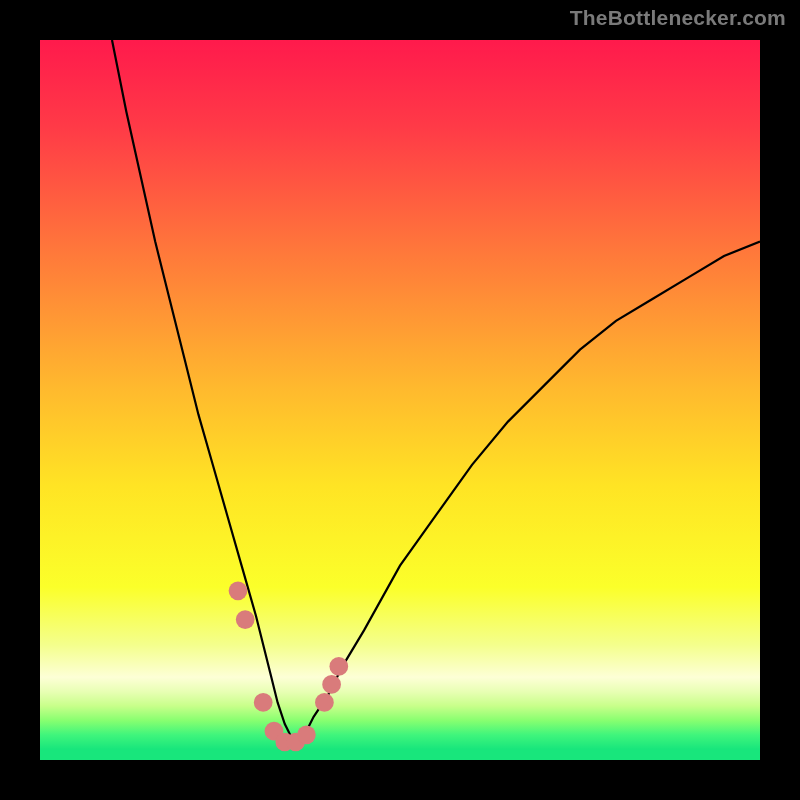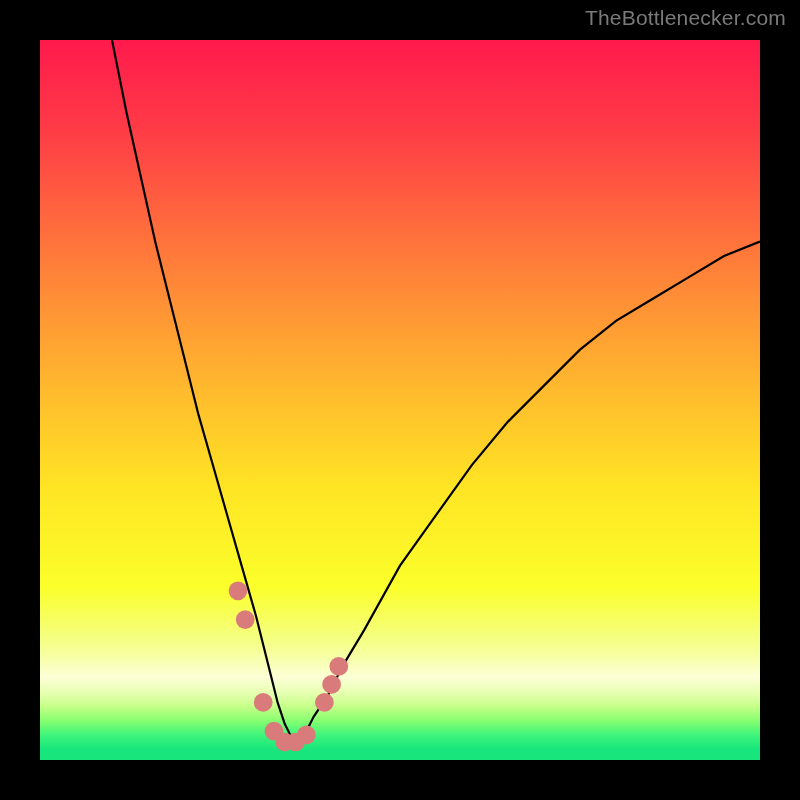--- a/index.html
+++ b/index.html
@@ -38,21 +38,21 @@
     top: 0;
     width: 720px;
     height: 720px;
   }
   .attribution {
     position: absolute;
     top: 6px;
     right: 14px;
     color: #7a7a7a;
     font-size: 21px;
-    font-weight: 400;
+    font-weight: 700;
     letter-spacing: 0.2px;
   }
 </style>
 </head>
 <body>
 
 <div class="container">
   <div class="attribution">TheBottlenecker.com</div>
 
   <div class="plot-area">

